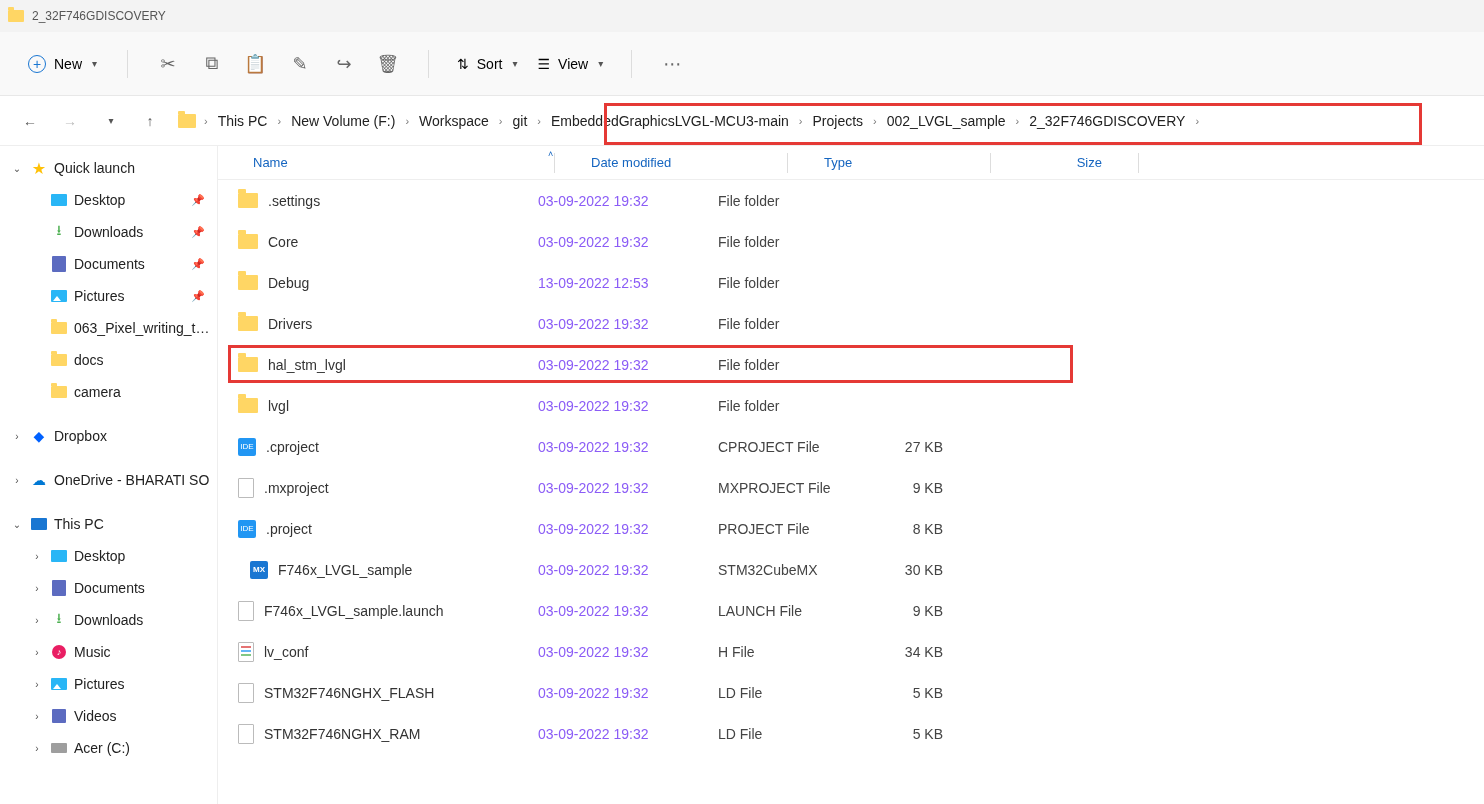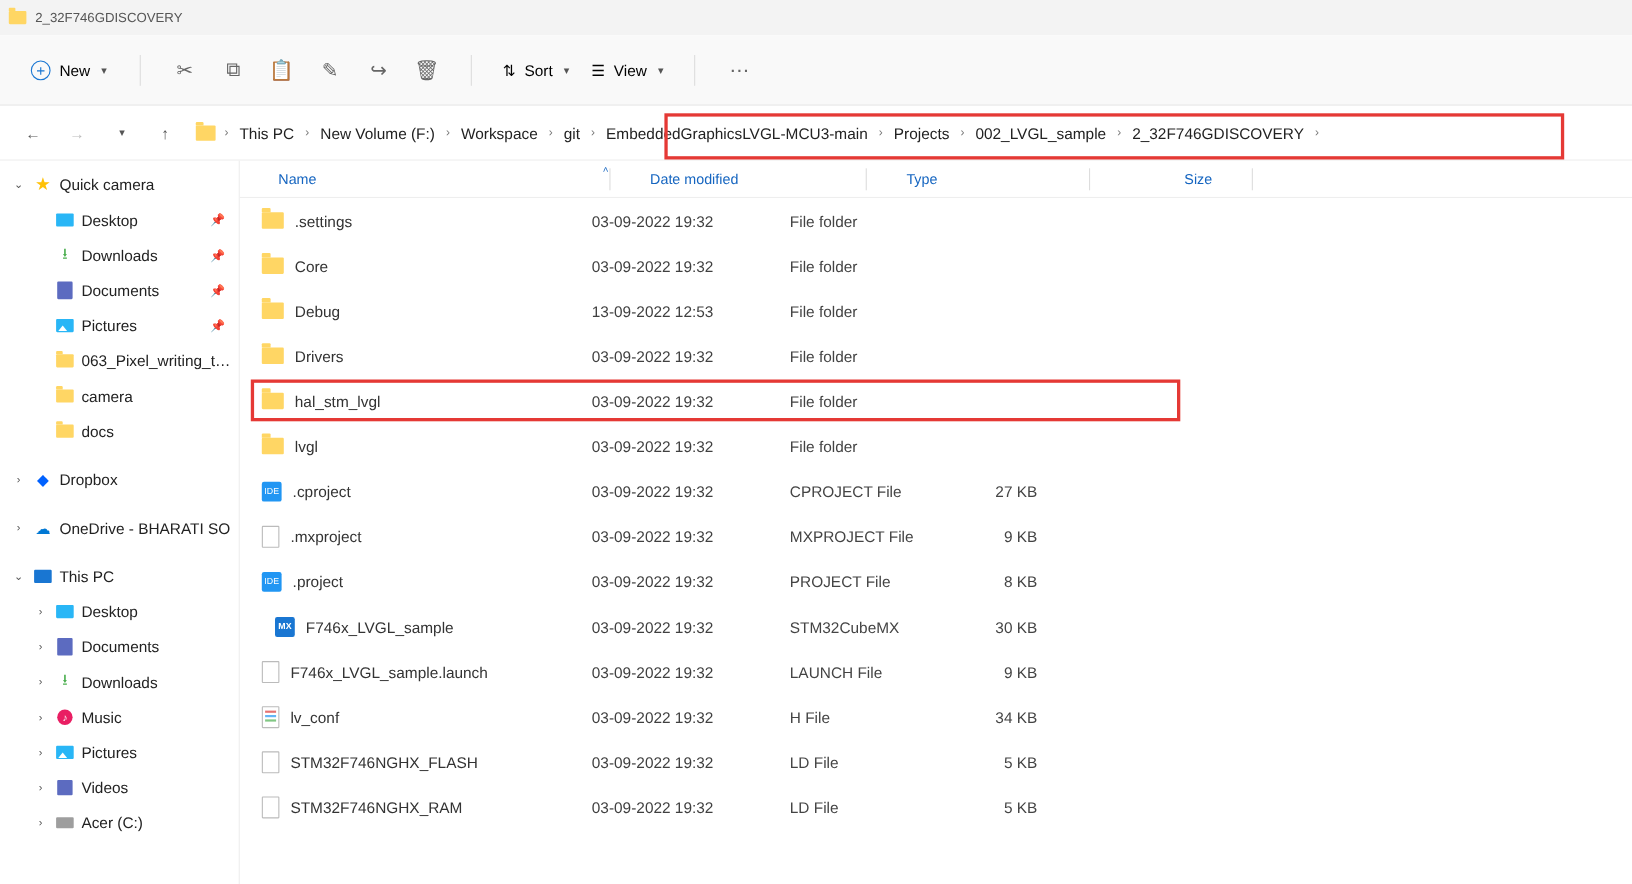--- a/index.html
+++ b/index.html
@@ -67,21 +67,21 @@
 .col-name { width: 310px; padding-left: 35px; }
 .col-date { width: 180px; }
 .col-type { width: 150px; }
 .col-size { width: 95px; justify-content: flex-end; }
 .col-sep { width: 1px; height: 20px; background: #ddd; }
 .sort-arrow { font-size: 9px; color: #1565c0; position:absolute; left:330px; top:3px;}
 
 .row { display: flex; height: 41px; align-items: center; cursor: pointer; position: relative; }
 .cell { padding: 0 10px; color: #333; font-size: 14px; }
 .cell-name { width: 310px; display: flex; align-items: center; gap: 10px; padding-left: 20px; }
-.cell-date { width: 180px; color: #404040; }
+.cell-date { width: 180px; color: #8b5cf6; }
 .cell-type { width: 150px; color: #444; }
 .cell-size { width: 95px; text-align: right; color: #444; }
 
 .fi-folder { width: 20px; height: 15px; background: #ffd664; border-radius: 1px; position: relative; flex-shrink: 0; }
 .fi-folder::before { content: ""; position: absolute; top: -4px; left: 0; width: 8px; height: 4px; background: #ffd664; border-radius: 1px 1px 0 0; }
 .fi-file { width: 16px; height: 20px; background: #fff; border: 1px solid #bbb; border-radius: 1px; flex-shrink: 0; position: relative; }
 .fi-ide { width: 18px; height: 18px; background: #2196f3; border-radius: 2px; color: #fff; font-size: 8px; font-weight: normal; display: flex; align-items: center; justify-content: center; flex-shrink: 0; }
 .fi-mx { width: 18px; height: 18px; background: #1976d2; border-radius: 2px; color: #fff; font-size: 8px; font-weight: bold; display: flex; align-items: center; justify-content: center; flex-shrink: 0; margin-left: 12px; }
 .fi-text { width: 16px; height: 20px; background: #fff; border: 1px solid #bbb; border-radius: 1px; flex-shrink: 0; position:relative;}
 .fi-text::after { content:""; position:absolute; left:2px; top:3px; width:10px; height:2px; background:#e57373; box-shadow: 0 4px 0 #64b5f6, 0 8px 0 #81c784;}
@@ -172,21 +172,21 @@
     <div class="red-box-bc"></div>
   </div>
 </div>
 
 <div class="main">
 
   <div class="sidebar">
     <div class="side-item">
       <span class="side-chev">⌄</span>
       <span class="side-icon star-icon">★</span>
-      <span class="side-label">Quick camera</span>
+      <span class="side-label">Quick launch</span>
     </div>
     <div class="side-item">
       <span class="side-spacer"></span>
         <span class="side-indent"></span>
       <span class="side-icon">
           <span class="desktop-icon"></span>
         </span>
       <span class="side-label">Desktop</span>
       <span class="pin">📌</span>
     </div>
@@ -222,29 +222,29 @@
           <span class="folder-mini"></span>
         </span>
       <span class="side-label">063_Pixel_writing_to_d</span>
     </div>
     <div class="side-item">
       <span class="side-spacer"></span>
         <span class="side-indent"></span>
       <span class="side-icon">
           <span class="folder-mini"></span>
         </span>
+      <span class="side-label">docs</span>
+    </div>
+    <div class="side-item">
+      <span class="side-spacer"></span>
+        <span class="side-indent"></span>
+      <span class="side-icon">
+          <span class="folder-mini"></span>
+        </span>
       <span class="side-label">camera</span>
-    </div>
-    <div class="side-item">
-      <span class="side-spacer"></span>
-        <span class="side-indent"></span>
-      <span class="side-icon">
-          <span class="folder-mini"></span>
-        </span>
-      <span class="side-label">docs</span>
     </div>
     <div style="height:12px"></div>
     <div class="side-item">
       <span class="side-chev">›</span>
       <span class="side-icon dropbox-icon">◆</span>
       <span class="side-label">Dropbox</span>
     </div>
     <div style="height:12px"></div>
     <div class="side-item">
       <span class="side-chev">›</span>

